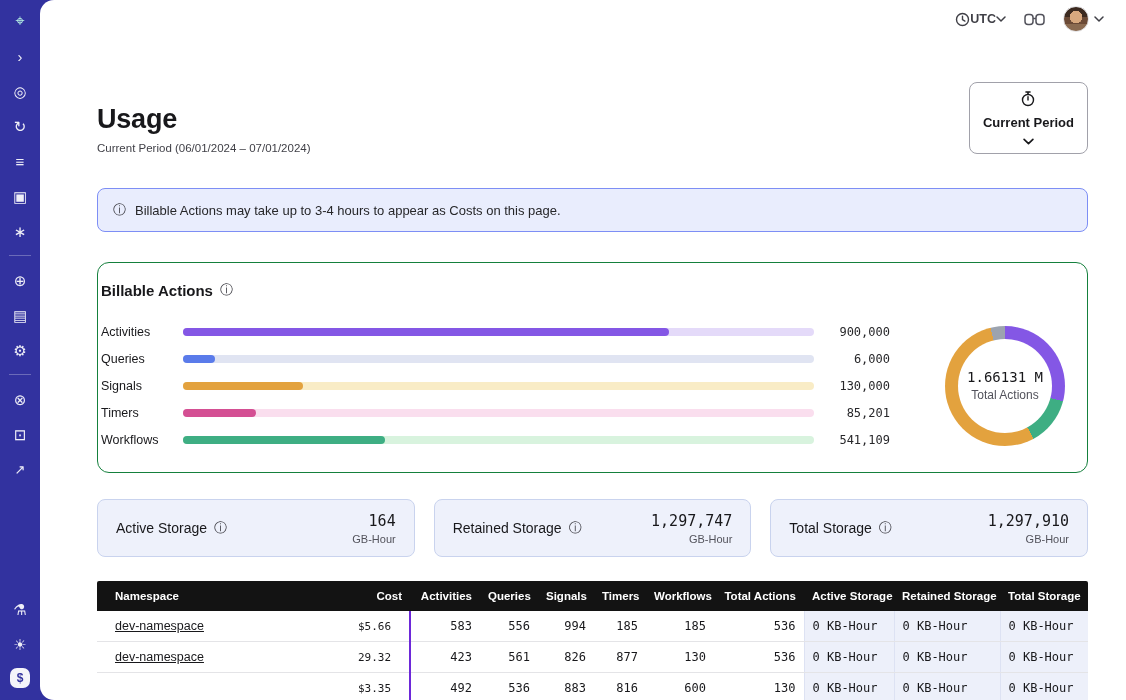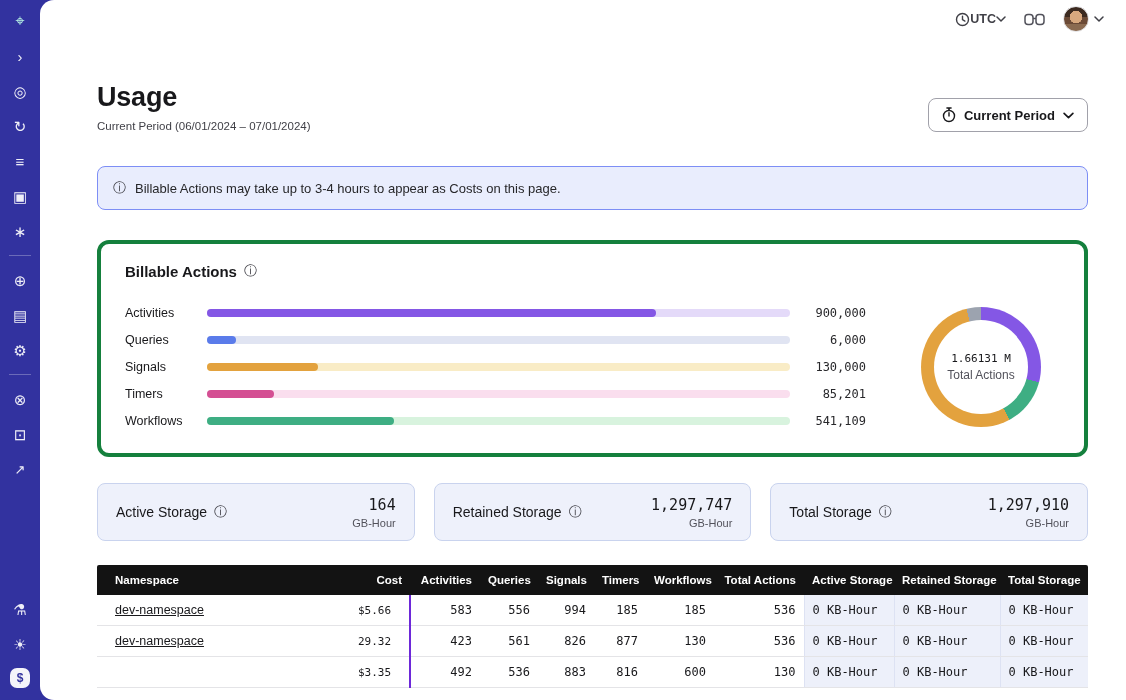--- a/index.html
+++ b/index.html
@@ -57,53 +57,53 @@
 
   .content { padding:0 38px 0 57px; flex:1; }
 
   
   .page-head { margin-top:44px; display:flex; justify-content:space-between; align-items:flex-end; }
   .page-title { font-size:27px; font-weight:600; letter-spacing:-.2px; color:#18181b; }
   .page-subtitle { font-size:11.5px; color:#3f3f46; margin-top:7px; }
   .period-btn {
     display:flex; align-items:center; gap:8px;
     background:#fff; border:1px solid #a1a1aa; border-radius:8px;
-    padding:8px 13px; font-size:13px; font-weight:600; color:#18181b; cursor:pointer;
+    padding:8px 13px; font-size:13px; font-weight:600; color:#18181b; cursor:pointer;flex-direction:column;
   }
 
   
   .banner {
     margin-top:34px; display:flex; align-items:center; gap:9px;
     background:#e9edfd; border:1px solid #7d8ef5; border-radius:8px;
     padding:12px 15px; font-size:13px; color:#27272a;
   }
   .info-i { font-size:13px; color:#3f3f46; font-style:normal; }
 
   
-  .card { margin-top:30px; border:4px solid #15803d; border-radius:12px; padding:18px 24px 24px; }
+  .card { margin-top:30px; border:1px solid #15803d; border-radius:12px; padding:18px 3px 24px; }
   .card-title-row { display:flex; align-items:center; gap:7px; }
   .card-title { font-size:15px; font-weight:700; }
   .tabs { margin-top:14px; display:inline-flex; border:1px solid #d4d4d8; border-radius:8px; overflow:hidden; background:#fff; }
   .tab { padding:6px 14px; font-size:13.5px; color:#18181b; background:#fff; border:0; cursor:pointer; font-family:inherit; }
   .tab + .tab { border-left:1px solid #d4d4d8; }
   .tab.active { background:#e9e9ee; font-weight:600; }
 
   .chart-area { display:flex; align-items:center; margin-top:24px; }
   .bars { flex:1; display:flex; flex-direction:column; gap:10px; }
   .bar-row { display:flex; align-items:center; gap:12px; height:17px; }
   .bar-label { width:70px; font-size:12.5px; color:#18181b; }
   .bar-track { flex:1; height:8px; border-radius:4px; position:relative; background:#eee; }
   .bar-fill { position:absolute; left:0; top:0; height:100%; border-radius:4px; }
   .bar-value { width:64px; text-align:right; font-size:12px; color:#27272a; }
 
   .donut-wrap { width:158px; margin-left:36px; display:grid; place-items:center; position:relative; }
   .donut-ring { width:120px; height:120px; border-radius:50%; position:relative; }
   .donut-ring::after { content:""; position:absolute; inset:13px; background:#fff; border-radius:50%; }
   .donut-center { position:absolute; text-align:center; z-index:2; }
-  .donut-center .val { font-size:11px; color:#18181b; }
+  .donut-center .val { font-size:14px; color:#18181b; }
   .donut-center .lbl { font-size:12px; color:#52525b; margin-top:3px; }
 
   
   .stats-row { display:flex; gap:19px; margin-top:26px; }
   .stat-card {
     flex:1; background:#eef1fb; border:1px solid #c9d3ee; border-radius:8px;
     padding:10px 18px; display:flex; justify-content:space-between; align-items:center; min-height:58px;
   }
   .stat-label { display:flex; align-items:center; gap:7px; font-size:14px; color:#18181b; }
   .stat-right { text-align:right; }

